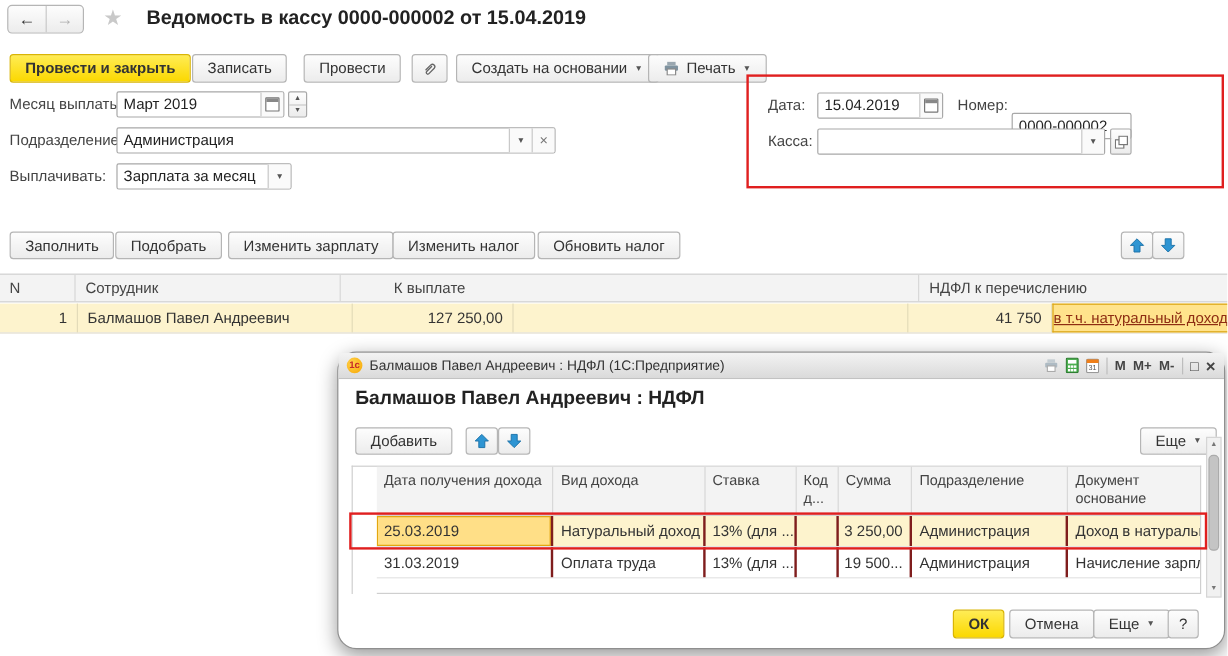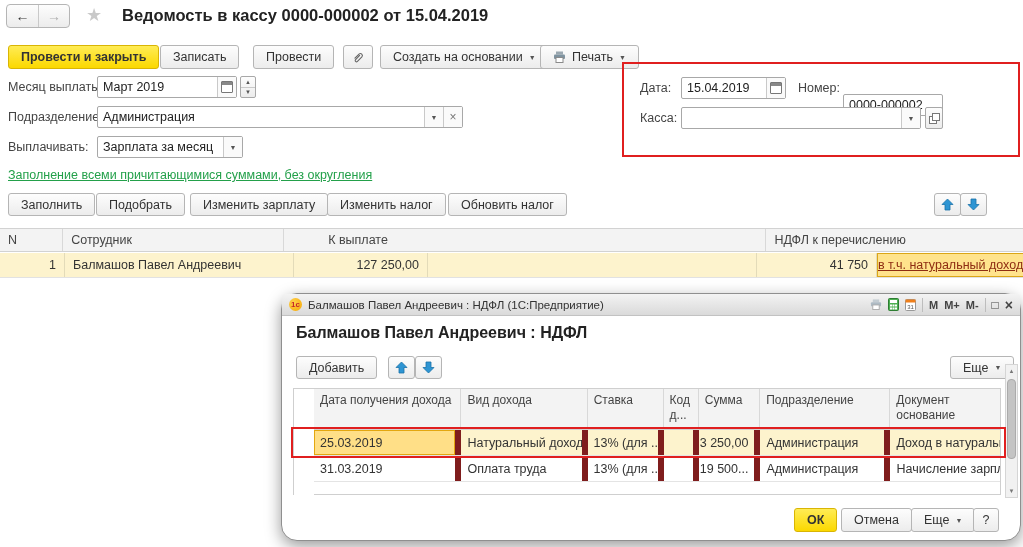--- a/index.html
+++ b/index.html
@@ -68,21 +68,21 @@
   .tb-sep { width:1px; height:14px; background:#bdbdbd; }
   .logo { width:13px; height:13px; border-radius:50%; background:radial-gradient(circle at 35% 35%, #ffd24d, #f7a600);
           color:#c62828; font-size:8px; font-weight:bold; display:flex; align-items:center; justify-content:center; }
   .m-heading { position:absolute; left:14px; top:30px; font-size:16px; font-weight:bold; color:#222; }
   .m-table { position:absolute; left:11px; top:94px; width:708px; border:1px solid #cfcfcf; border-bottom:none;padding-left:20px; }
   .m-thead { display:flex; height:41px; background:#f3f3f3; border-bottom:1px solid #d2d2d2; color:#444; font-size:12px; }
   .m-hcell { padding:4px 6px; border-right:1px solid #d8d8d8; overflow:hidden; line-height:1.25; }
   .m-hcell:last-child { border-right:none; }
   .m-row { display:flex; height:26px; border-bottom:1px solid #e4e4e4; cursor:pointer; }
   .m-row.sel { background:#fdf3cd; }
-  .m-cell { display:flex; align-items:center; padding:0 6px; border-right:6px solid #7f1d1d; overflow:hidden; white-space:nowrap; }
+  .m-cell { display:flex; align-items:center; padding:0 6px; border-right:2px solid #7f1d1d; overflow:hidden; white-space:nowrap; }
   .m-cell:last-child { border-right:none; }
   .m-cell.right { justify-content:flex-end; }
   .m-cell.selcell { background:#ffdf87; box-shadow:inset 0 0 0 1px #e3a70f; }
   .m-filler { height:13px; border-bottom:1px solid #cfcfcf; }
   .scrollbar { position:absolute; left:723px; top:70px; width:13px; height:134px; background:#f1f1f1; border:1px solid #d5d5d5; }
   .sb-arrow { position:absolute; left:0; width:11px; height:12px; display:flex; align-items:center; justify-content:center; font-size:6px; color:#777; cursor:pointer; }
   .sb-thumb { position:absolute; left:1px; width:9px; border-radius:4px; background:#c4c4c4; border:1px solid #ababab; cursor:grab; }
 
   .blue-arrow-btn { width:27px; padding:0; }
   .icon-only { padding:0 8px; }
@@ -174,21 +174,20 @@
   </div>
   <button class="sq-btn" style="left:925px;top:107px;">
     <svg width="11" height="11" viewBox="0 0 11 11">
         <rect x="0.5" y="3.5" width="7" height="7" fill="#fff" stroke="#777"></rect>
         <rect x="3.5" y="0.5" width="7" height="7" fill="#fff" stroke="#777"></rect>
       </svg>
   </button>
 
   <div class="red-box" style="left:622px;top:62px;width:398px;height:95px;"></div>
 
-  <a class="green-link" style="left:8px;top:168px;">Заполнение всеми причитающимися суммами, без округления</a>
 
   <button class="btn small abs" style="left:8px;top:193px;">Заполнить</button>
   <button class="btn small abs" style="left:96px;top:193px;">Подобрать</button>
   <button class="btn small abs" style="left:190px;top:193px;">Изменить зарплату</button>
   <button class="btn small abs" style="left:327px;top:193px;">Изменить налог</button>
   <button class="btn small abs" style="left:448px;top:193px;">Обновить налог</button>
   <button class="btn small abs blue-arrow-btn" style="left:934px;top:193px;">
     <svg width="13" height="13" viewBox="0 0 13 13">
         <path d="M6.5 1 L12 6.5 H9 V12 H4 V6.5 H1 Z" fill="#2e95d3" stroke="#1b72a8" stroke-width="0.8"></path>
       </svg>

